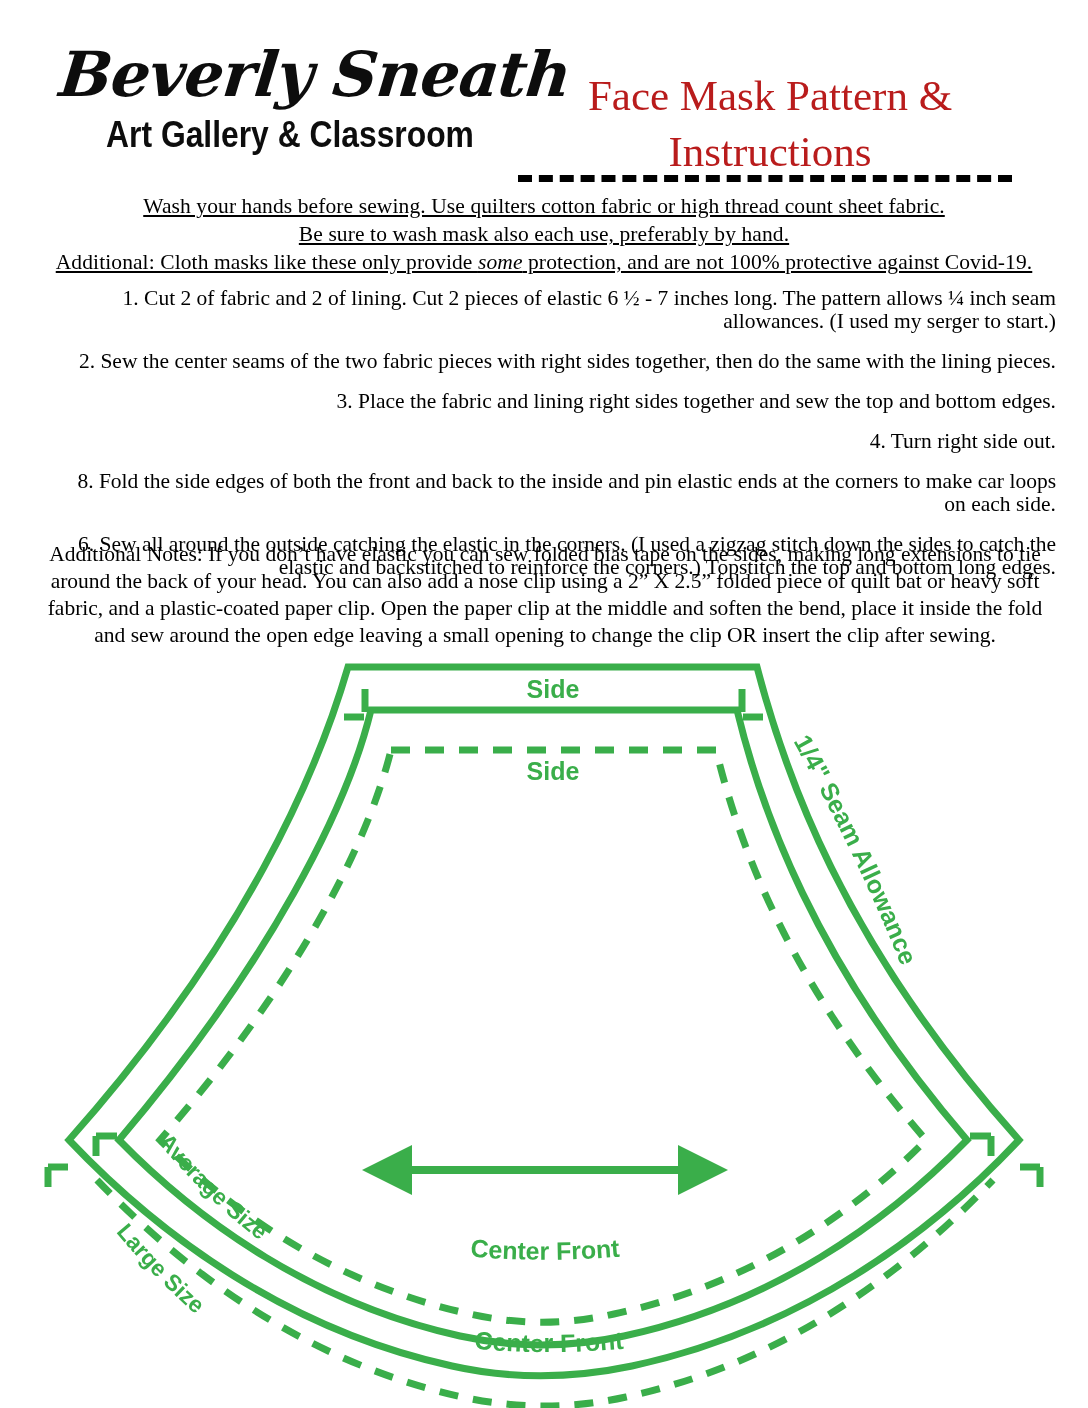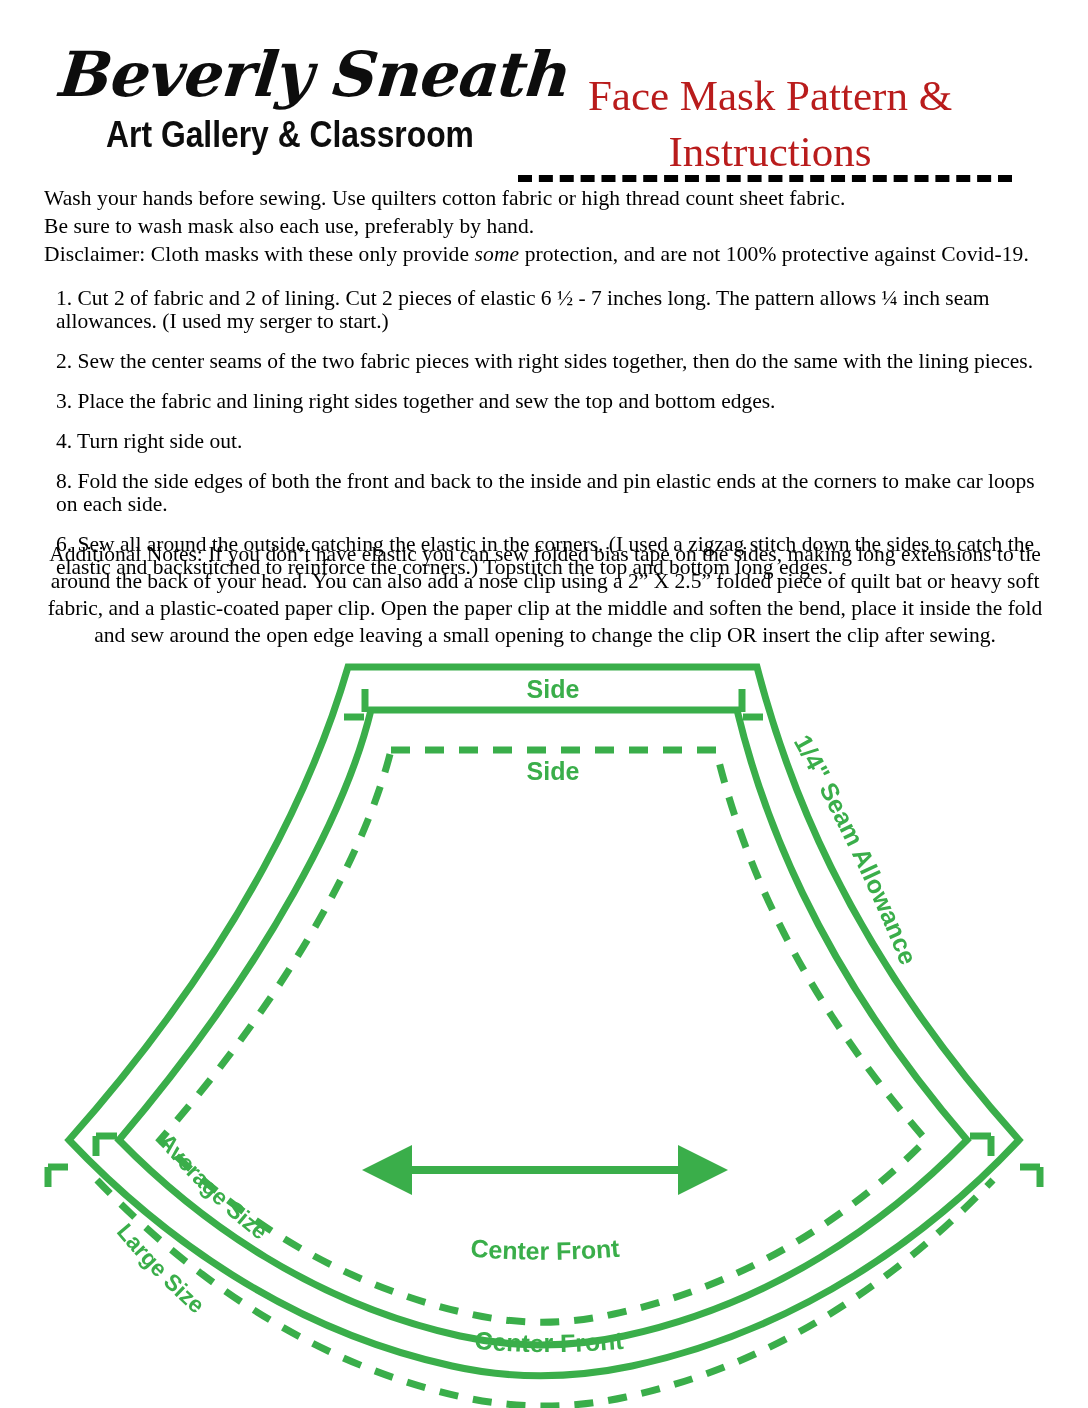--- a/index.html
+++ b/index.html
@@ -69,40 +69,42 @@
     top: 175px;
     width: 494px;
     height: 0;
     border-top: 7px dashed #000000;
   }
 
   
   .intro {
     position: absolute;
     left: 44px;
-    top: 184px;
+    top: 192px;
     width: 1000px;
+    text-align: center;
     font-size: 21.5px;
     line-height: 28px;
     letter-spacing: 0.1px;
+    text-decoration: underline;
   }
   .intro .em { font-style: italic; }
 
   
   .steps {
     position: absolute;
     left: 56px;
     top: 287px;
     width: 1000px;
   }
   .step {
     font-size: 21.5px;
     line-height: 23px;
     margin-bottom: 17px;
-    text-align: left;
+    text-align: right;
   }
 
   
   .notes {
     position: absolute;
     left: 42px;
     top: 541px;
     width: 1006px;
     text-align: center;
     font-size: 21.5px;
@@ -137,21 +139,21 @@
     <div class="brand-script">Beverly Sneath</div>
     <div class="brand-sub">Art Gallery &amp; Classroom</div>
   </div>
   <div class="doc-title">Face Mask Pattern &amp; Instructions</div>
   <div class="title-rule"></div>
 </div>
 
 <div class="intro">
   <div>Wash your hands before sewing. Use quilters cotton fabric or high thread count sheet fabric.</div>
   <div>Be sure to wash mask also each use, preferably by hand.</div>
-  <div><span>Disclaimer: Cloth masks with these only provide </span><span class="em">some</span><span> protection, and are not 100% protective against Covid-19.</span></div>
+  <div><span>Additional: Cloth masks like these only provide </span><span class="em">some</span><span> protection, and are not 100% protective against Covid-19.</span></div>
 </div>
 
 <div class="steps">
   <div class="step">1.  Cut 2 of fabric and 2 of lining.  Cut 2 pieces of elastic 6 ½ - 7 inches long. The pattern allows ¼ inch seam allowances. (I used my serger to start.)</div>
   <div class="step">2. Sew the center seams of the two fabric pieces with right sides together, then do the same with the lining pieces.</div>
   <div class="step">3. Place the fabric and lining right sides together and sew the top and bottom edges.</div>
   <div class="step">4. Turn right side out.</div>
   <div class="step">8. Fold the side edges of both the front and back to the inside and pin elastic ends at the corners to make car loops on each side.</div>
   <div class="step">6. Sew all around the outside catching the elastic in the corners. (I used a zigzag stitch down the sides to catch the elastic and backstitched to reinforce the corners.) Topstitch the top and bottom long edges.</div>
 </div>

